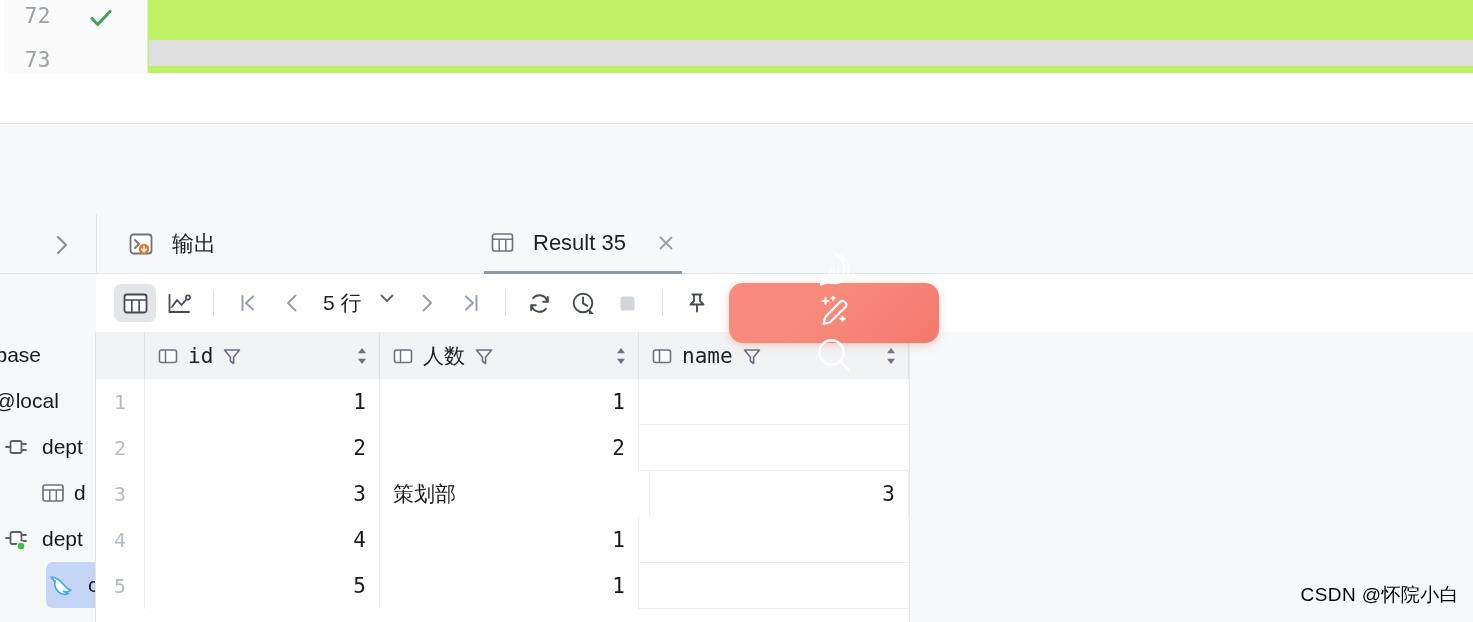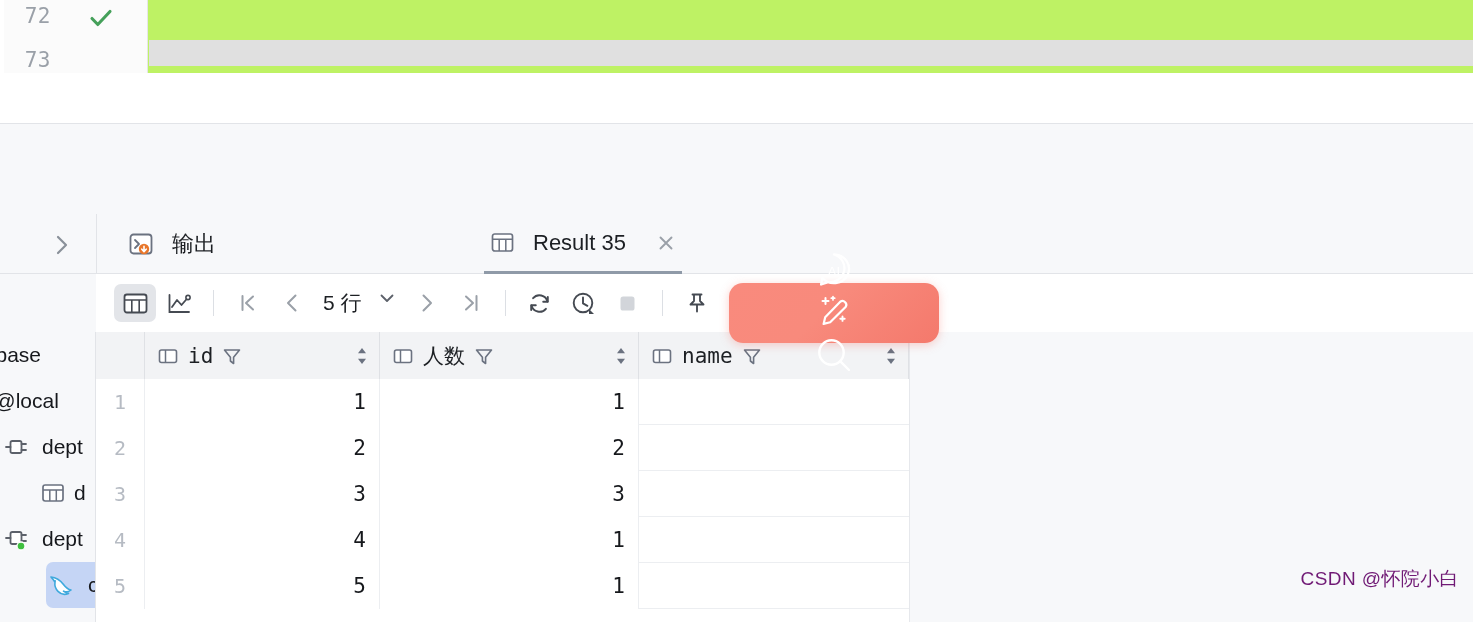--- a/index.html
+++ b/index.html
@@ -167,22 +167,22 @@
   .tr {
     position: absolute; left: 0; height: 46px; width: 200px;
     display: flex; align-items: center; gap: 8px; white-space: nowrap;
     font-size: 21px; color: #16181c;
   }
   .tr .tlabel { font-size: 21px; }
   .tr.sel { background: #c5d5f5; border-radius: 7px; }
 
   
   .wm {
-    position: absolute; right: 14px; bottom: 30px;
-    font-size: 19px; color: #701a75; letter-spacing: .4px;
+    position: absolute; right: 14px; bottom: 14px;
+    font-size: 19px; color: #000000; letter-spacing: .4px;
   }
   .ico { display: block; }
 </style>
 </head>
 <body>
 
 <div class="app">
 
   <div class="editor">
     <div class="gutter">
@@ -435,20 +435,21 @@
         <div class="gc gc-c2 num">1</div>
       </div>
       <div class="grow">
         <div class="gidx">2</div>
         <div class="gc gc-c0 num">2</div>
         <div class="gc gc-c2 num">2</div>
       </div>
       <div class="grow">
         <div class="gidx">3</div>
         <div class="gc gc-c0 num">3</div>
+        <div class="gc gc-c1">策划部</div>
         <div class="gc gc-c2 num">3</div>
       </div>
       <div class="grow">
         <div class="gidx">4</div>
         <div class="gc gc-c0 num">4</div>
         <div class="gc gc-c2 num">1</div>
       </div>
       <div class="grow">
         <div class="gidx">5</div>
         <div class="gc gc-c0 num">5</div>

